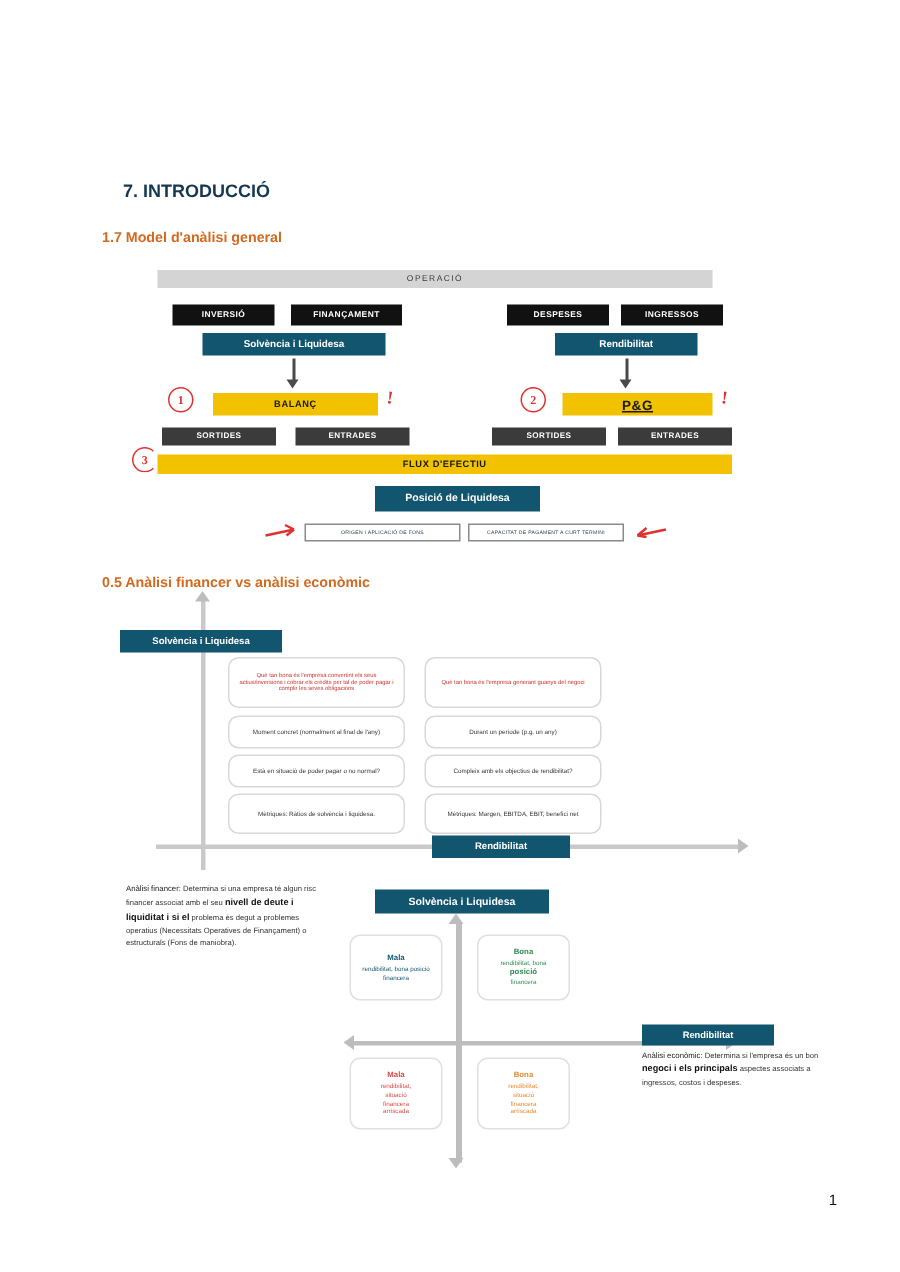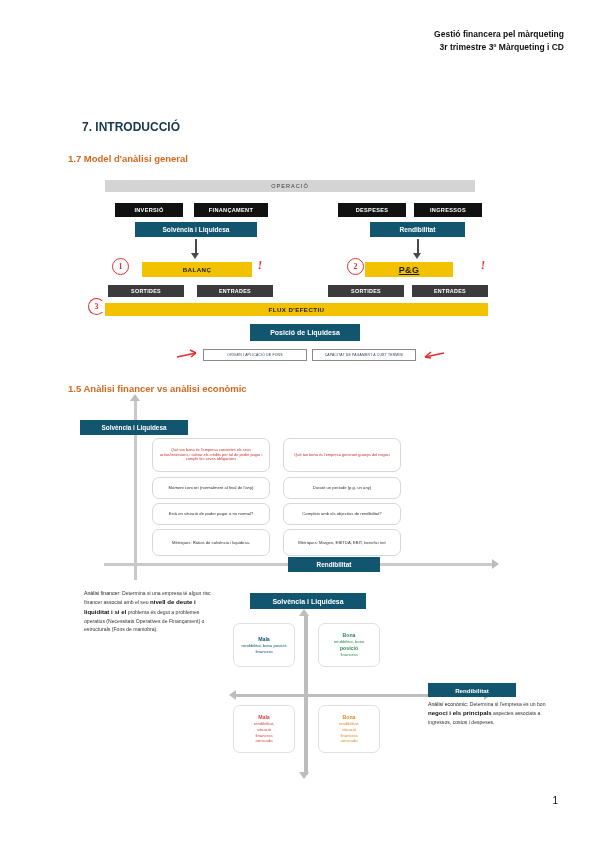--- a/index.html
+++ b/index.html
@@ -130,50 +130,46 @@
   .page-num{
     position:absolute;right:42px;bottom:42px;
     font-size:10px;color:#111;
   }
 </style>
 </head>
 <body>
 
 <div class="page">
 
-  <div class="doc-header">
-    <div>Gestió financera pel màrqueting</div>
-    <div>3r trimestre 3º Màrqueting i CD</div>
-  </div>
 
 
   <div class="h1">7.  INTRODUCCIÓ</div>
   <div class="h2 a">1.7 Model d'anàlisi general</div>
-  <div class="h2 b">1.5 Anàlisi financer vs anàlisi econòmic</div>
+  <div class="h2 b">0.5 Anàlisi financer vs anàlisi econòmic</div>
 
   <div class="dg" style="left:0;top:0;width:600px;height:380px;">
 
     <div class="box b-lightgrey" style="left:105px;top:180px;width:370px;height:12px;">OPERACIÓ</div>
 
     <div class="box b-dark" style="left:115px;top:203px;width:68px;height:14px;">INVERSIÓ</div>
     <div class="box b-dark" style="left:194px;top:203px;width:74px;height:14px;">FINANÇAMENT</div>
 
     <div class="box b-dark" style="left:338px;top:203px;width:68px;height:14px;">DESPESES</div>
     <div class="box b-dark" style="left:414px;top:203px;width:68px;height:14px;">INGRESSOS</div>
 
     <div class="box b-teal" style="left:135px;top:222px;width:122px;height:15px;">Solvència i Liquidesa</div>
     <div class="box b-teal" style="left:370px;top:222px;width:95px;height:15px;">Rendibilitat</div>
 
     <div class="arrow-v" style="left:195px;top:239px;width:2px;height:16px;"></div>
     <div class="arrow-head-d" style="left:191px;top:253px;"></div>
     <div class="arrow-v" style="left:417px;top:239px;width:2px;height:16px;"></div>
     <div class="arrow-head-d" style="left:413px;top:253px;"></div>
 
     <div class="box b-yellow" style="left:142px;top:262px;width:110px;height:15px;">BALANÇ</div>
-    <div class="box b-yellow" style="left:365px;top:262px;width:88px;height:15px;font-size:9px;text-decoration:underline;">P&amp;G</div>
+    <div class="box b-yellow" style="left:375px;top:262px;width:100px;height:15px;font-size:9px;text-decoration:underline;">P&amp;G</div>
 
     <div class="box b-grey" style="left:108px;top:285px;width:76px;height:12px;">SORTIDES</div>
     <div class="box b-grey" style="left:197px;top:285px;width:76px;height:12px;">ENTRADES</div>
     <div class="box b-grey" style="left:328px;top:285px;width:76px;height:12px;">SORTIDES</div>
     <div class="box b-grey" style="left:412px;top:285px;width:76px;height:12px;">ENTRADES</div>
 
     <div class="box b-yellow" style="left:105px;top:303px;width:383px;height:13px;">FLUX D'EFECTIU</div>
 
     <div class="box b-teal" style="left:250px;top:324px;width:110px;height:17px;font-size:7px;">Posició de Liquidesa</div>
 

